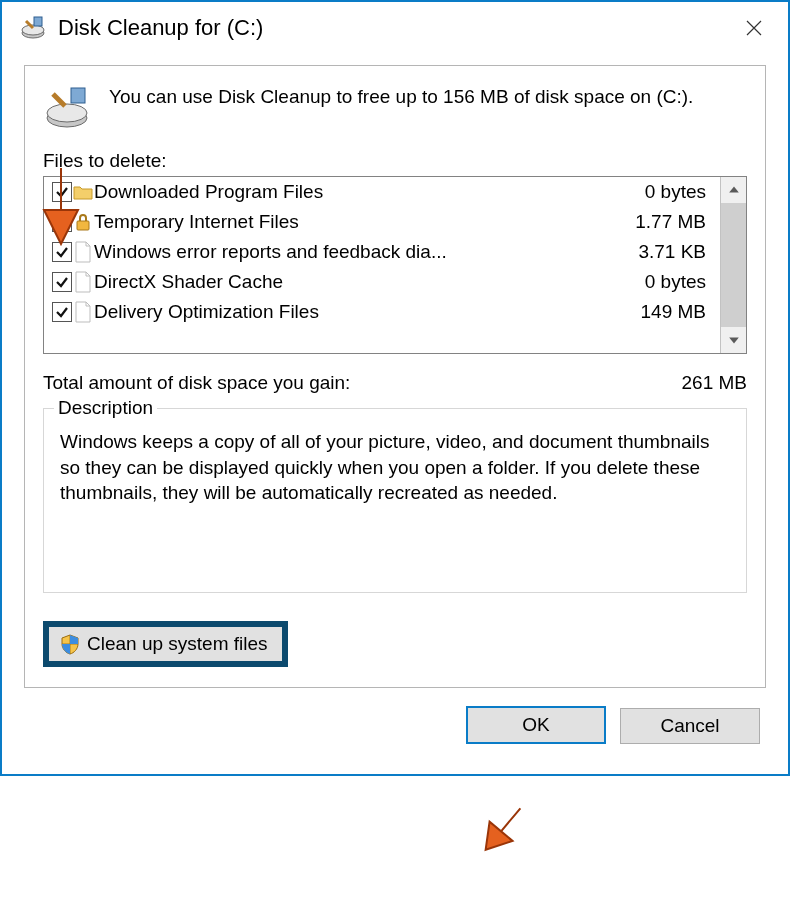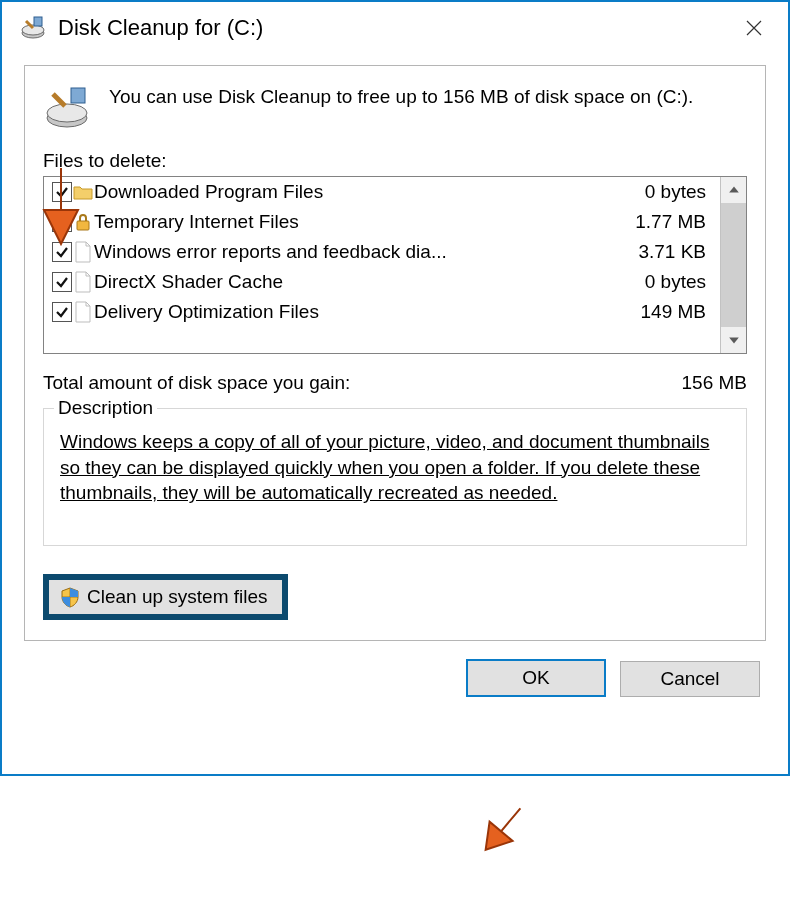--- a/index.html
+++ b/index.html
@@ -122,24 +122,23 @@
   .sb-thumb { flex: 1; background: #cfcfcf; }
 
   .total-row {
     display: flex; justify-content: space-between;
     margin-top: 18px; margin-bottom: 14px;
     color:#000;
   }
 
   .desc-group {
     border: 1px solid #d7d7d7;
-    padding: 20px 16px 39px 16px;
+    padding: 20px 16px 86px 16px;
     position: relative;
     margin-top: 8px;
-    text-decoration: underline;
   }
   .desc-group .legend {
     position: absolute;
     top: -12px; left: 10px;
     background: #fff;
     padding: 0 4px;
     font-size: 19px;
   }
   .desc-text { line-height: 1.35; color: #000; }
 
@@ -304,21 +303,21 @@
           <div class="sb-btn">
             <svg viewBox="0 0 10 10">
                 <path d="M1 3 L5 8 L9 3 Z"></path>
               </svg>
           </div>
         </div>
       </div>
 
       <div class="total-row">
         <span>Total amount of disk space you gain:</span>
-        <span>156 MB</span>
+        <span>261 MB</span>
       </div>
 
       <div class="desc-group">
         <span class="legend">Description</span>
         <div class="desc-text">Windows keeps a copy of all of your picture, video, and document thumbnails so they can be displayed quickly when you open a folder. If you delete these thumbnails, they will be automatically recreated as needed.</div>
       </div>
 
       <div class="cleanbtn">
         <span class="shield">
           <svg viewBox="0 0 22 22">

